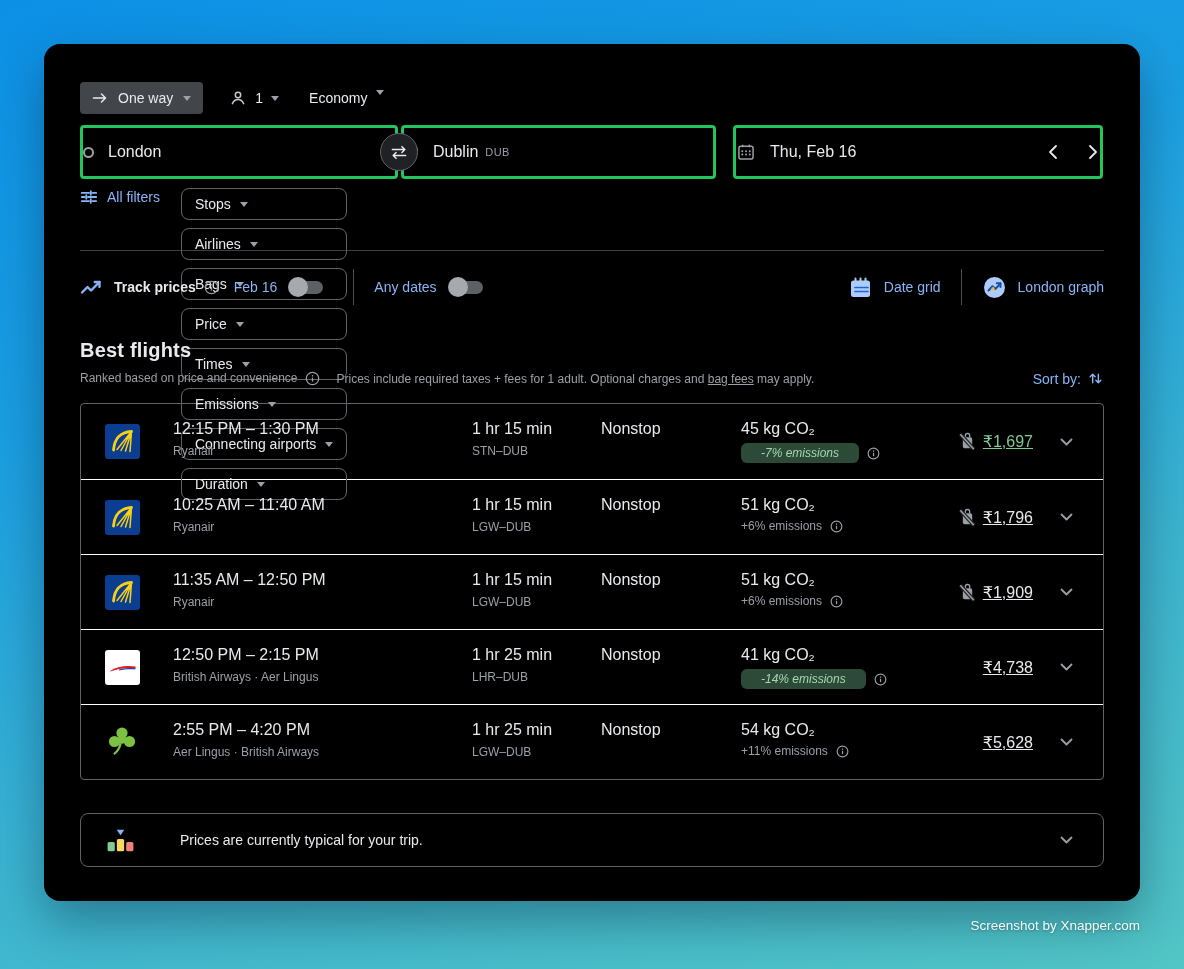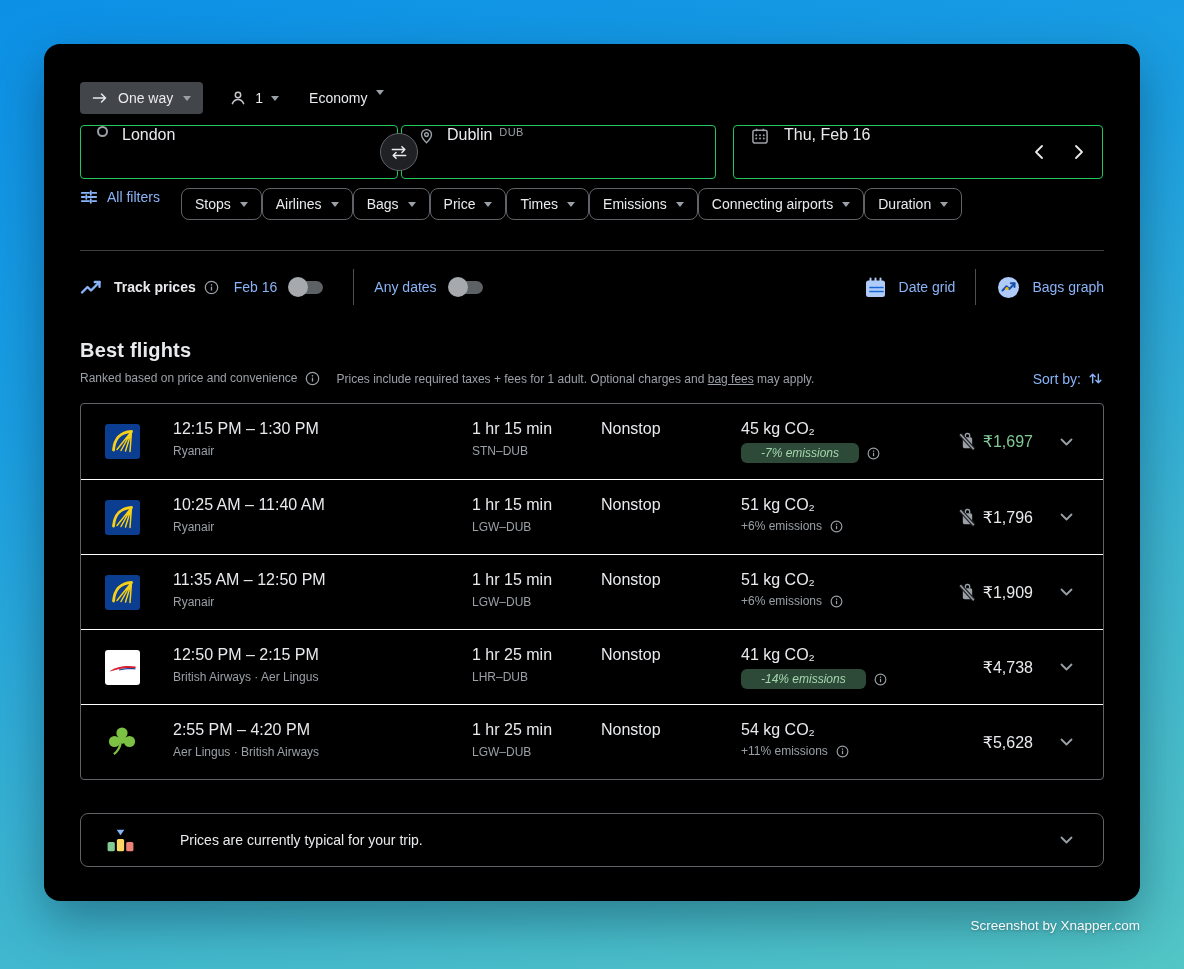--- a/index.html
+++ b/index.html
@@ -17,21 +17,21 @@
   }
   
   .top-controls { display:flex; align-items:center; height:32px; }
   .trip-chip { display:flex; align-items:center; gap:10px; background:#42464b; border-radius:4px; height:32px; padding:0 12px; cursor:pointer; }
   .ctl-label { font-size:14px; color:#e8eaed; }
   .caret { width:0; height:0; border-left:4.5px solid transparent; border-right:4.5px solid transparent; border-top:5.5px solid #9aa0a6; }
   .pax { display:flex; align-items:center; gap:8px; margin-left:26px; cursor:pointer; }
   .cabin { display:flex; align-items:flex-start; gap:9px; margin-left:30px; cursor:pointer; }
   
   .search-row { position:relative; margin-top:11px; display:flex; height:54px; }
-  .field { border:1px solid #22c55e; border-radius:4px; display:flex; padding:0 16px; }
+  .field { border:3px solid #22c55e; border-radius:4px; display:flex; align-items:center; padding:0 0; }
   .origin-field { width:318px; }
   .dest-field { width:315px; margin-left:3px; }
   .swap-btn { position:absolute; left:300px; top:8px; width:38px; height:38px; border-radius:50%;
     background:#202125; border:1px solid #5f6368; display:flex; align-items:center; justify-content:center; z-index:2; cursor:pointer; }
   .ring { width:11px; height:11px; border:2px solid #9aa0a6; border-radius:50%; margin-right:14px; flex:none; }
   .loc-text { font-size:16px; color:#e8eaed; }
   .iata { font-size:11px; color:#9aa0a6; margin-left:7px; letter-spacing:.4px; }
   .pin-wrap { margin-right:12px; display:flex; }
   .date-field { margin-left:17px; width:370px; }
   .cal-wrap { margin-right:14px; display:flex; }
@@ -64,21 +64,21 @@
   .frow + .frow { border-top:1px solid #ffffff; }
   .logo-box { width:35px; height:35px; margin-right:33px; flex:none; display:flex; align-items:center; justify-content:center; }
   .cols { display:flex; align-self:stretch; padding-top:15px; flex:1; min-width:0; }
   .col-times { width:299px; } .col-dur { width:129px; } .col-stops { width:140px; } .col-co2 { flex:1; }
   .line1 { font-size:16px; color:#e8eaed; line-height:19px; }
   .line2 { font-size:12px; color:#9aa0a6; margin-top:6px; line-height:14px; }
   .co2-line2 { display:flex; align-items:center; gap:8px; margin-top:5px; }
   .emissions { font-size:12px; color:#9aa0a6; }
   .emissions.emissions-badge { background:#2d4a39; color:#a4d7ad; padding:3px 20px; border-radius:6px; font-weight:500;font-style:italic; }
   .price-box { width:120px; display:flex; align-items:center; justify-content:flex-end; gap:7px; flex:none; }
-  .price { font-size:16px; font-weight:500; color:#e8eaed; }
+  .price { font-size:16px; font-weight:500; color:#e8eaed;text-decoration:underline; }
   .price.price-green { color:#81c995; }
   .row-chevron { width:26px; margin-left:20px; display:flex; justify-content:center; flex:none; cursor:pointer; }
   
   .insight { margin-top:33px; height:54px; border:1px solid #5f6368; border-radius:8px; display:flex; align-items:center; padding:0 24px; cursor:pointer; }
   .insight-icon { width:31px; margin-right:44px; display:flex; flex:none; }
   .insight-msg { font-size:14px; color:#e8eaed; flex:1; }
   
   .watermark { position:absolute; right:44px; bottom:36px; font-size:13.5px; color:rgba(255,255,255,.95); text-shadow:0 1px 3px rgba(0,0,0,.3); }
 </style>
 </head>
@@ -153,21 +153,21 @@
     </div>
   </div>
 
   <div class="filters-row">
     <div class="all-filters">
       <svg width="18" height="18" viewBox="0 0 20 20" fill="none" stroke="#8ab4f8" stroke-width="2" stroke-linecap="round">
           <path d="M2 5.5h8M14 5.5h4M12 3.5v4M2 10h3M9 10h9M7 8v4M2 14.5h8M14 14.5h4M12 12.5v4"></path>
         </svg>
       <span>All filters</span>
     </div>
-    <span style="display:flex;">
+    <span style="display:flex;gap:8px;flex-direction:column;">
   <div class="chip">
     <span>Stops</span>
     <span class="caret"></span>
   </div>
 
   <div class="chip">
     <span>Airlines</span>
     <span class="caret"></span>
   </div>
 
@@ -232,21 +232,21 @@
         <span class="blue-label">Date grid</span>
       </div>
       <span class="vdiv"></span>
       <div class="icon-link">
         <svg width="25" height="25" viewBox="0 0 25 25">
             <circle cx="12.5" cy="12.5" r="10.5" fill="#aecbfa"></circle>
             <path d="M6.5 15.5l4-4.2 3 2.6 5-5.4" stroke="#174ea6" stroke-width="2" fill="none" stroke-linecap="round" stroke-linejoin="round"></path>
             <path d="M14.8 8.2h3.7v3.7" stroke="#174ea6" stroke-width="2" fill="none" stroke-linecap="round" stroke-linejoin="round"></path>
             <circle cx="11" cy="13.6" r="1.6" fill="#fbbc04"></circle>
           </svg>
-        <span class="blue-label">Bags graph</span>
+        <span class="blue-label">London graph</span>
       </div>
     </div>
   </div>
 
   <div class="best-heading">Best flights</div>
   <div class="sub-row">
     <span class="sub-note">
       <span>Ranked based on price and convenience</span>
       <svg width="15" height="15" viewBox="0 0 16 16">
           <circle cx="8" cy="8" r="6.6" stroke="#9aa0a6" fill="none" stroke-width="1.3"></circle>

